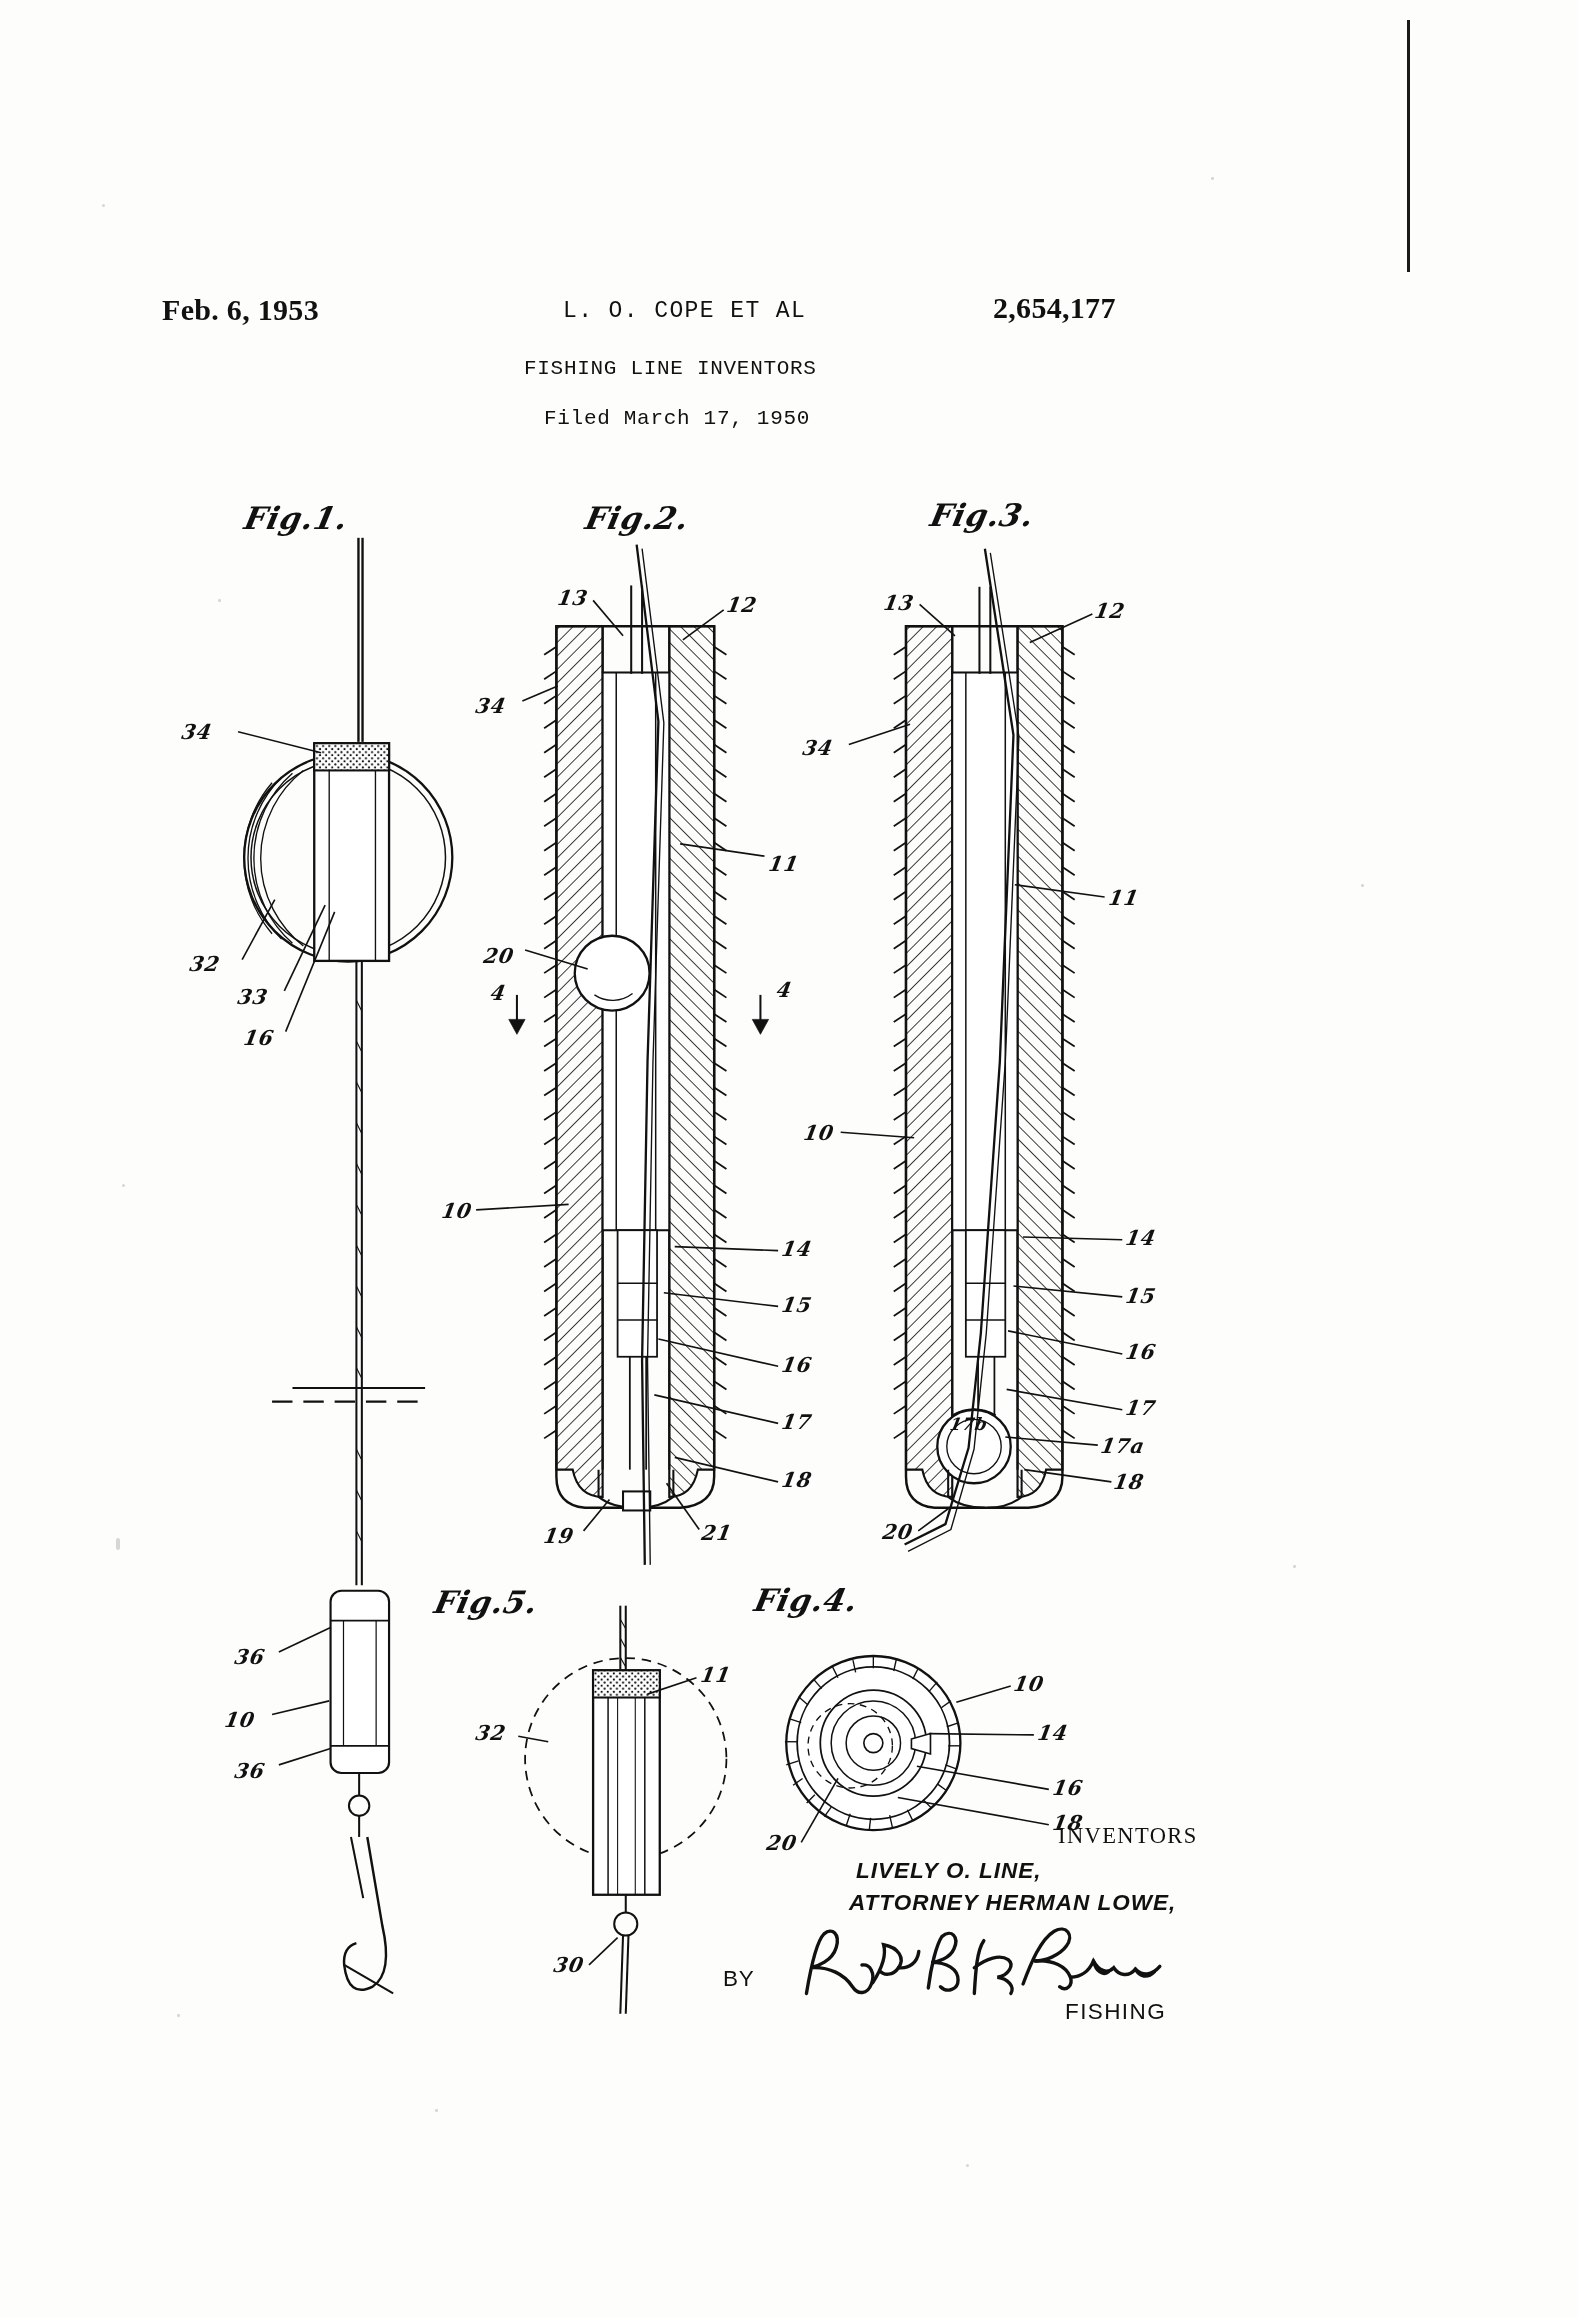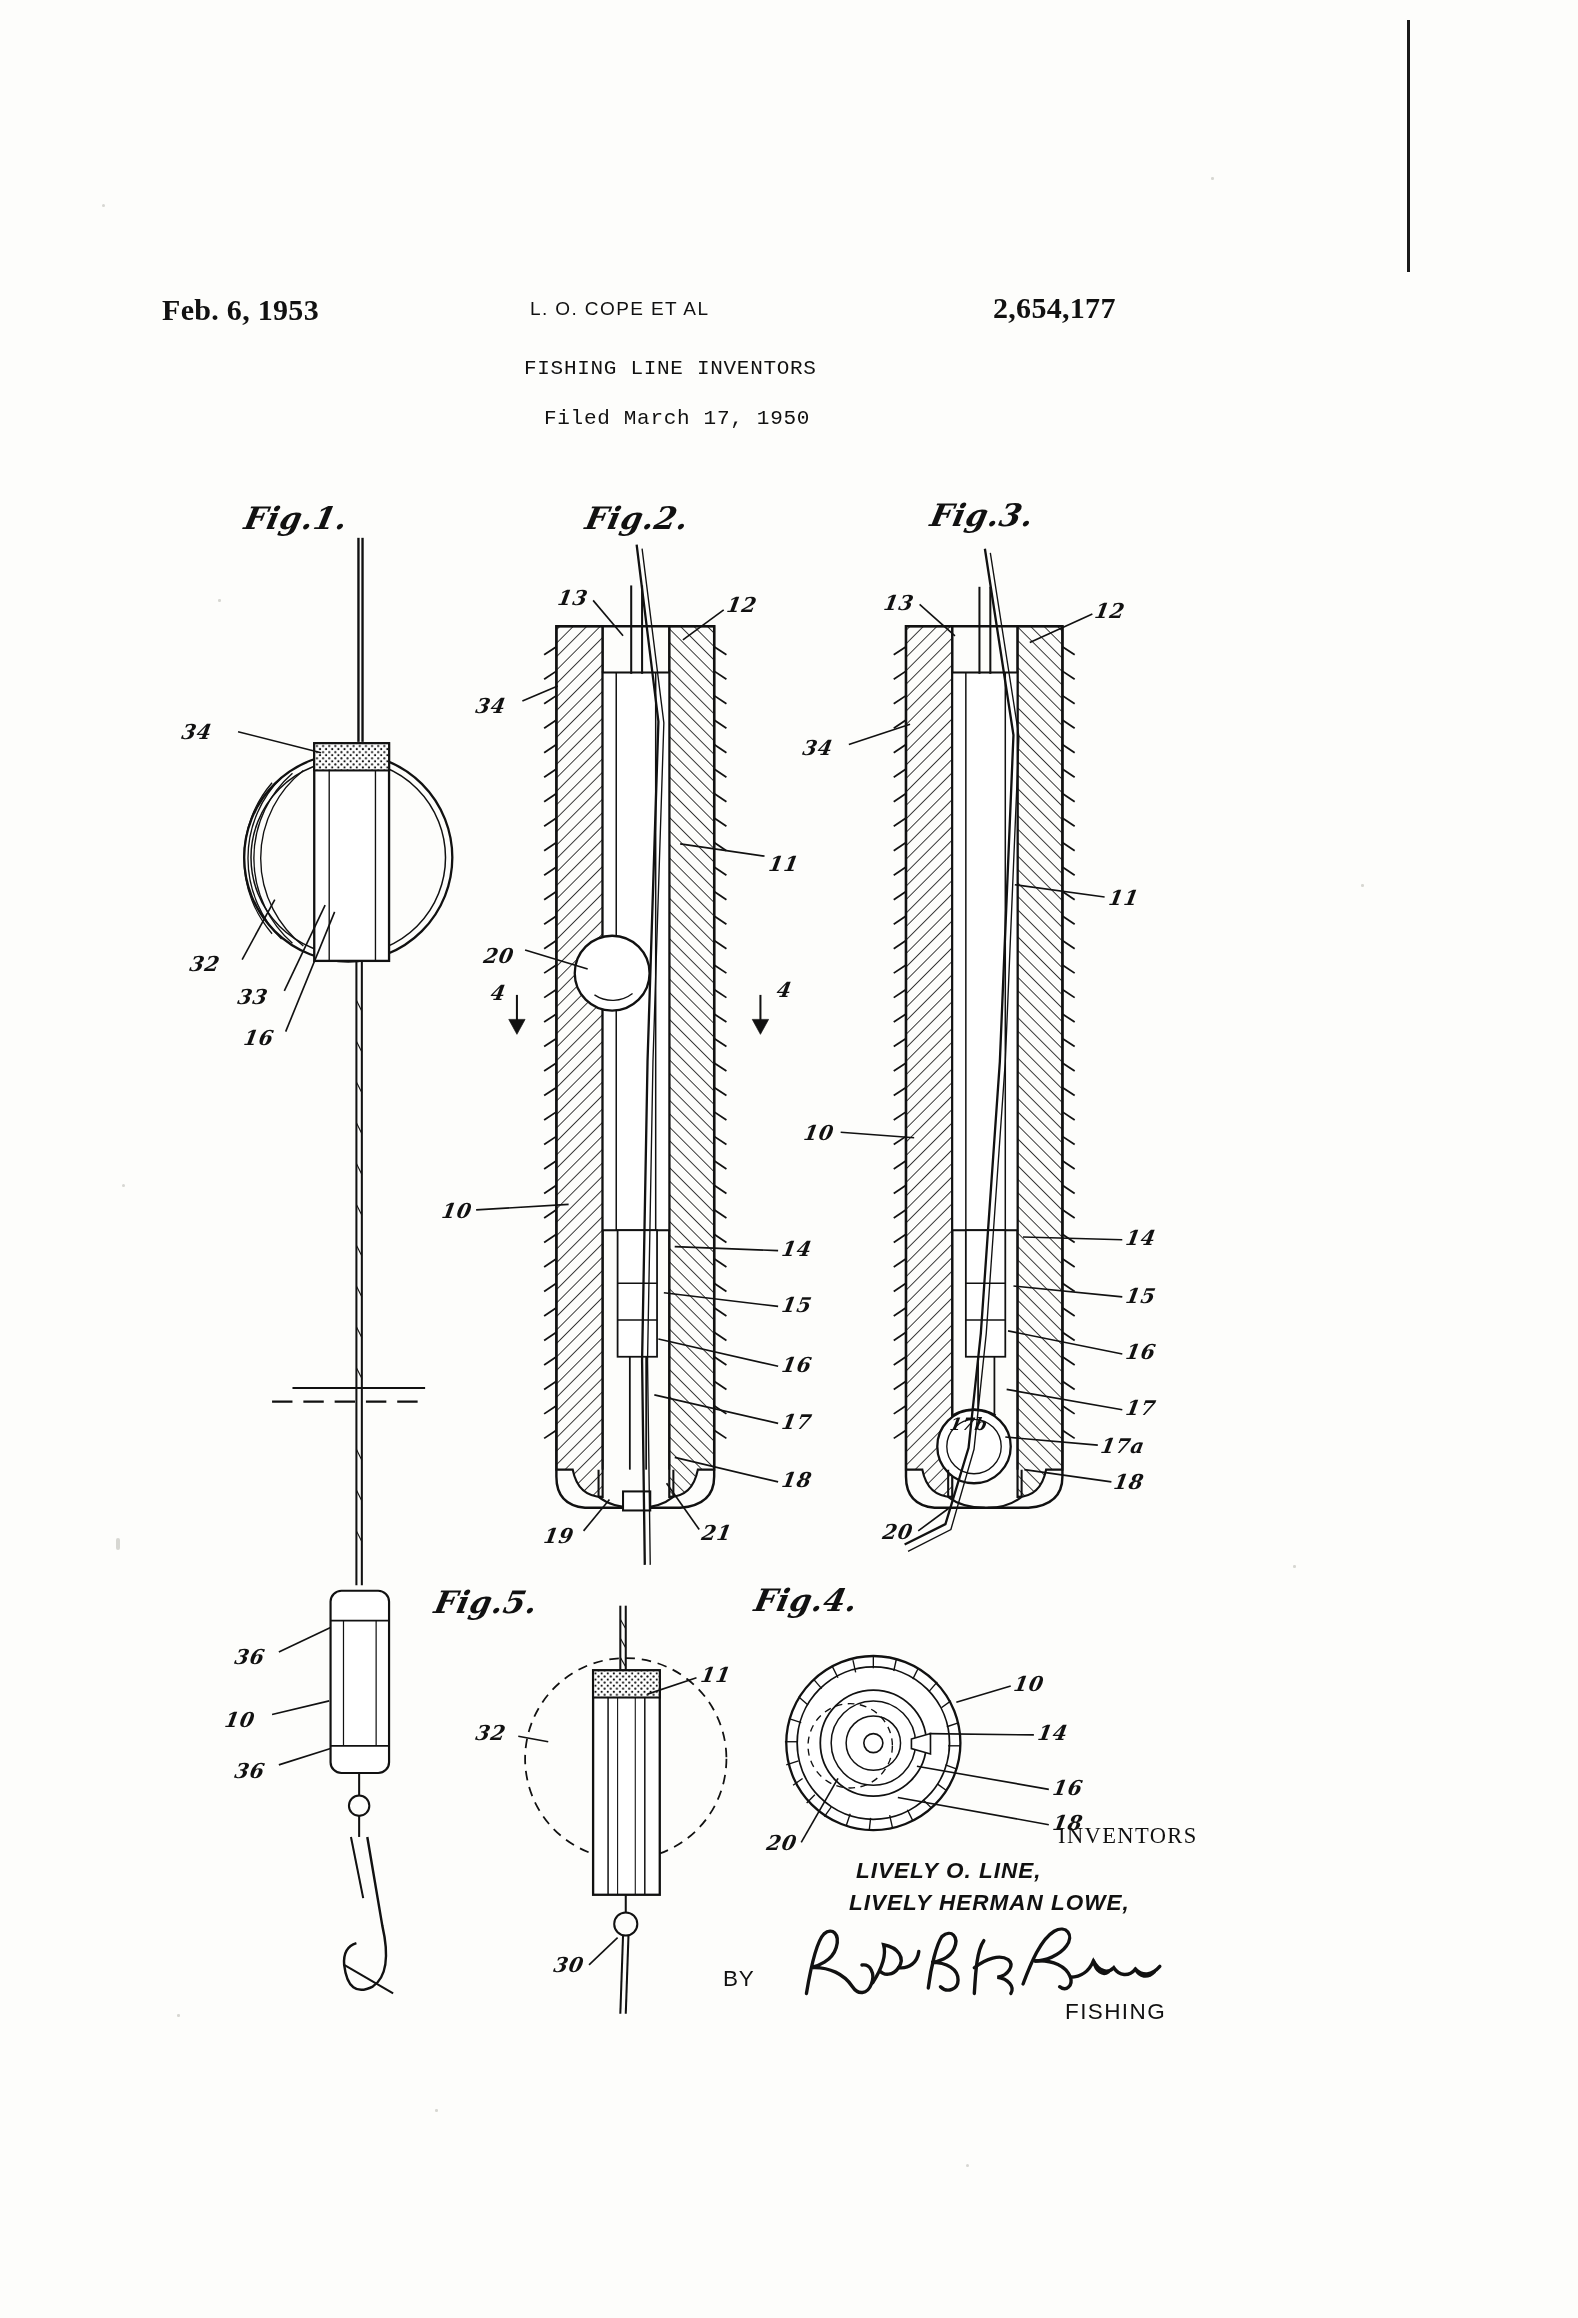--- a/index.html
+++ b/index.html
@@ -39,24 +39,24 @@
   }
   #date {
     left: 162px;
     top: 293px;
     font-family: "Liberation Serif", serif;
     font-weight: bold;
     font-size: 30px;
     letter-spacing: 0.3px;
   }
   #inventor-line {
-    left: 530px;
+    left: 563px;
     top: 298px;
-    font-family: Liberation Sans, sans-serif;
-    font-size: 19px;
+    font-family: Liberation Mono, monospace;
+    font-size: 23px;
     letter-spacing: 1.4px;
   }
   #patnum {
     left: 993px;
     top: 291px;
     font-family: "Liberation Serif", serif;
     font-weight: bold;
     font-size: 30px;
     letter-spacing: 0.3px;
     text-align: right;
@@ -623,21 +623,21 @@
   <div class="ref" style="left:1053px;top:1776px;">16</div>
   <div class="ref" style="left:1053px;top:1811px;">18</div>
   <div class="ref" style="left:767px;top:1831px;">20</div>
 
   <div class="ref" style="left:476px;top:1721px;">32</div>
   <div class="ref" style="left:701px;top:1663px;">11</div>
   <div class="ref" style="left:554px;top:1953px;">30</div>
 
   <div id="inventors-word">INVENTORS</div>
   <div id="inv-name-1">LIVELY O. LINE,</div>
-  <div id="inv-name-2">LIVELY HERMAN LOWE,</div>
+  <div id="inv-name-2">ATTORNEY HERMAN LOWE,</div>
   <div id="by-word">BY</div>
 
   <svg id="signature" viewBox="0 0 560 130">
     <g fill="none" stroke="#111" stroke-width="5" stroke-linecap="round">
       <path d="M14 110 C 22 62, 30 32, 40 22 C 52 12, 64 22, 58 42 C 52 62, 30 70, 20 72 C 48 70, 70 82, 82 100 C 90 112, 104 112, 110 96 C 116 80, 108 66, 96 68"></path>
       <path d="M112 94 C 126 72, 132 52, 128 38 C 150 42, 160 58, 150 72 C 142 84, 128 84, 122 76"></path>
       <path d="M150 72 C 166 74, 178 64, 180 48"></path>
       <path d="M194 102 C 198 70, 206 38, 214 26 C 228 14, 240 26, 232 44 C 226 58, 208 64, 198 64 C 222 64, 238 74, 238 90 C 238 104, 222 110, 212 100"></path>
       <path d="M262 110 C 264 76, 266 46, 276 32"></path>
       <path d="M262 72 C 280 58, 300 52, 312 60 C 322 68, 312 84, 296 86 C 312 88, 322 100, 316 110"></path>

